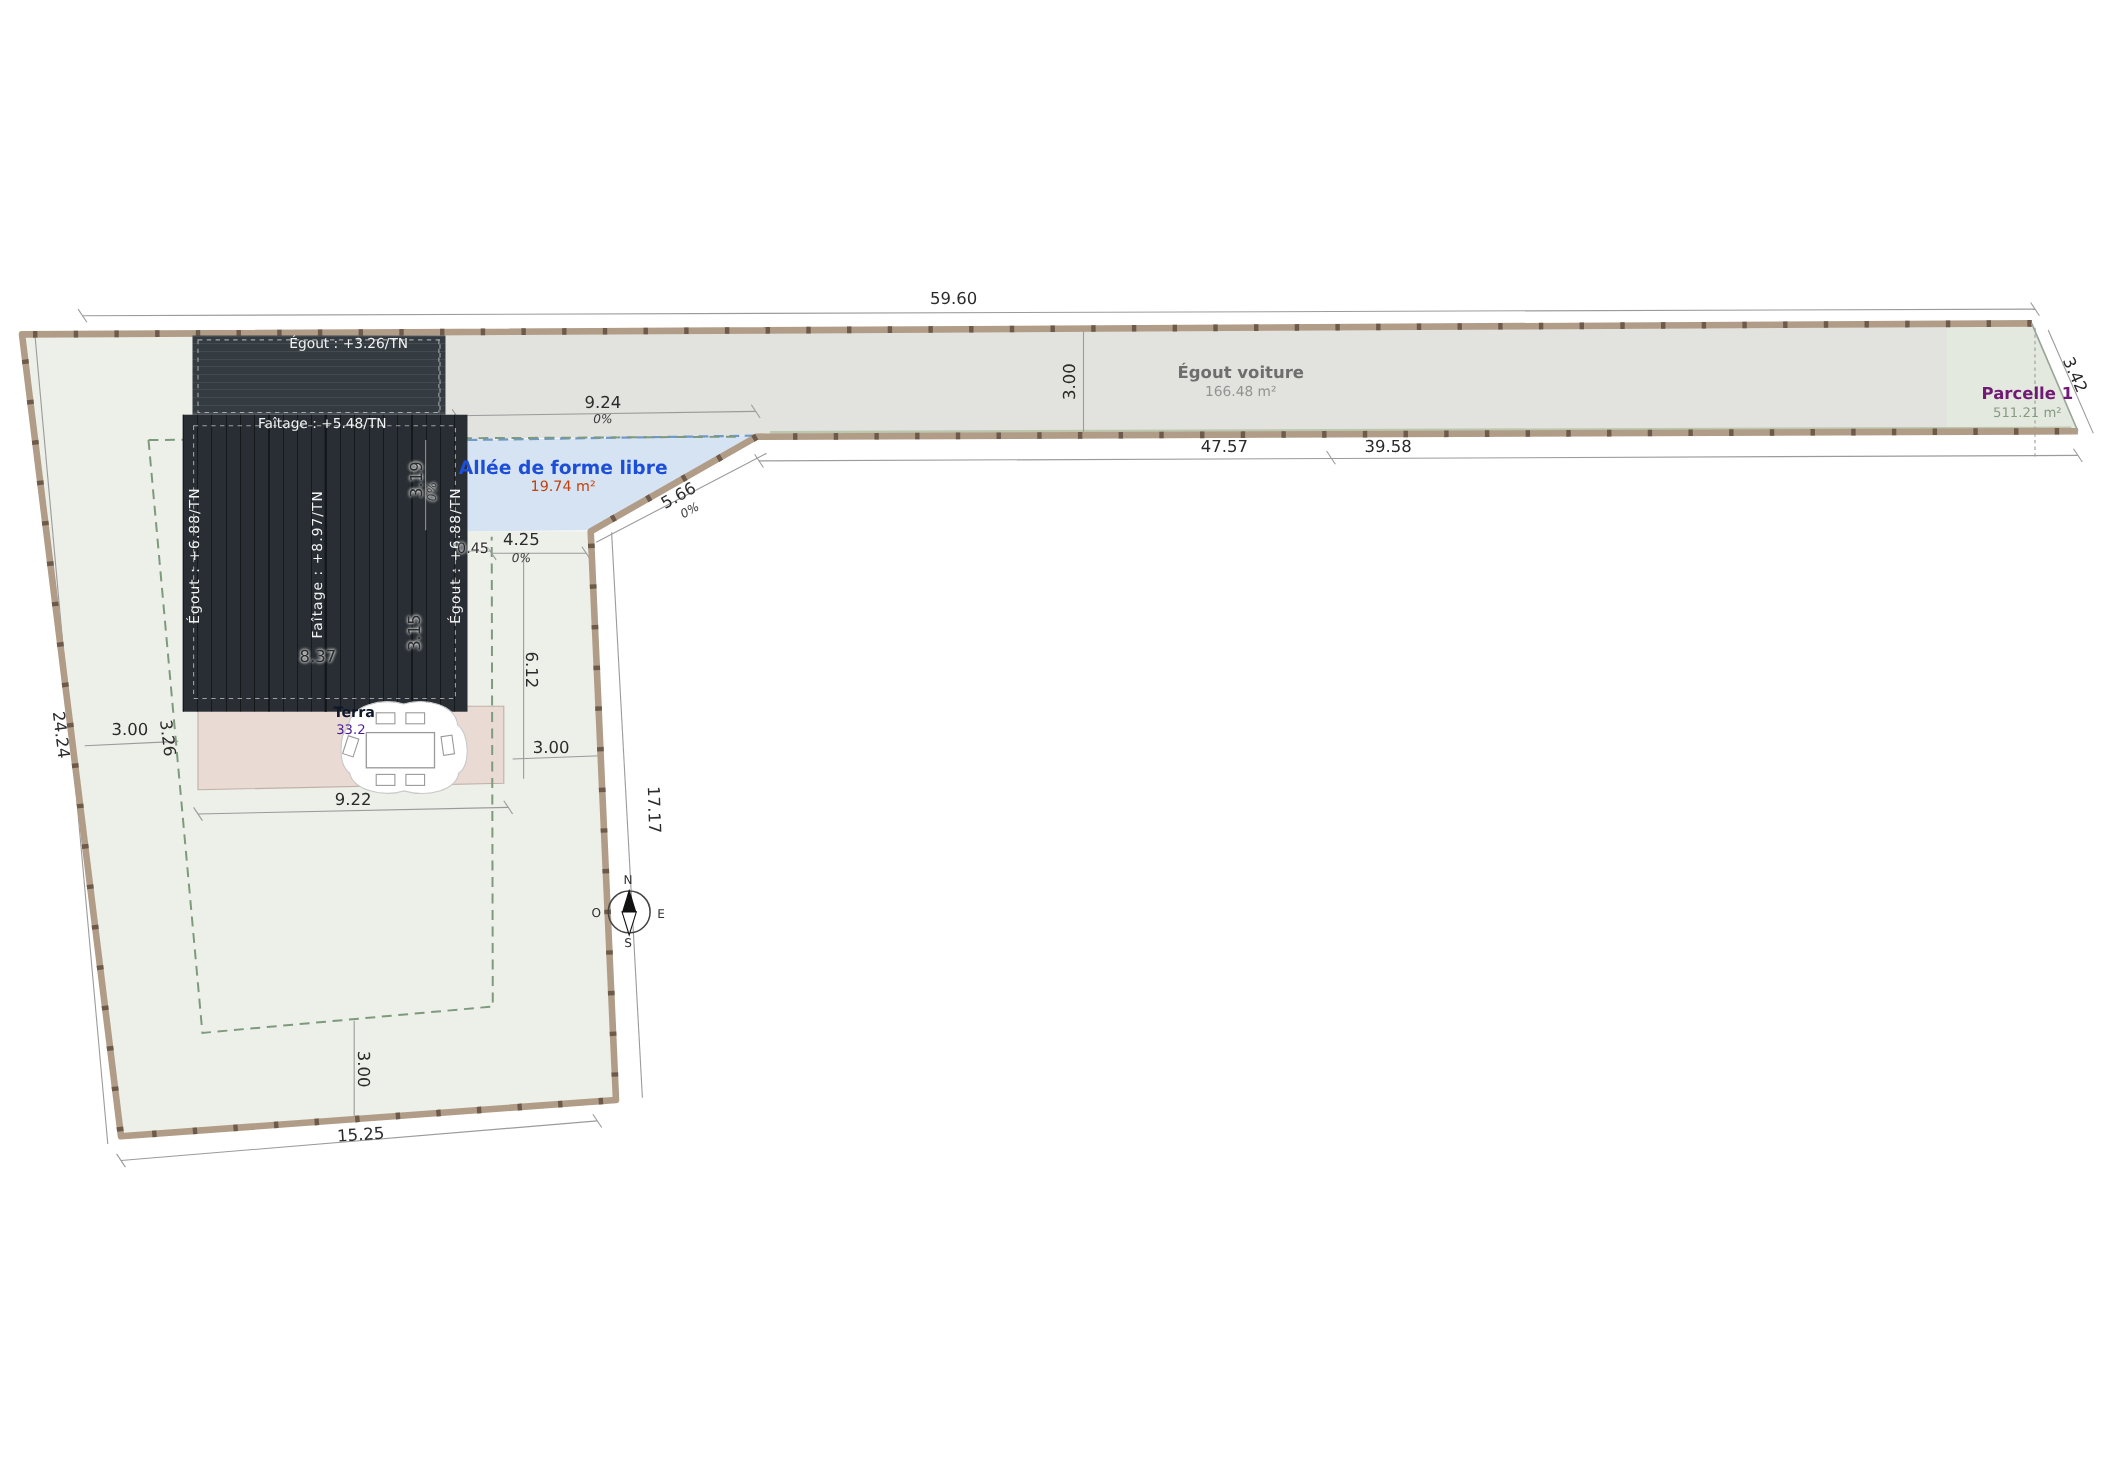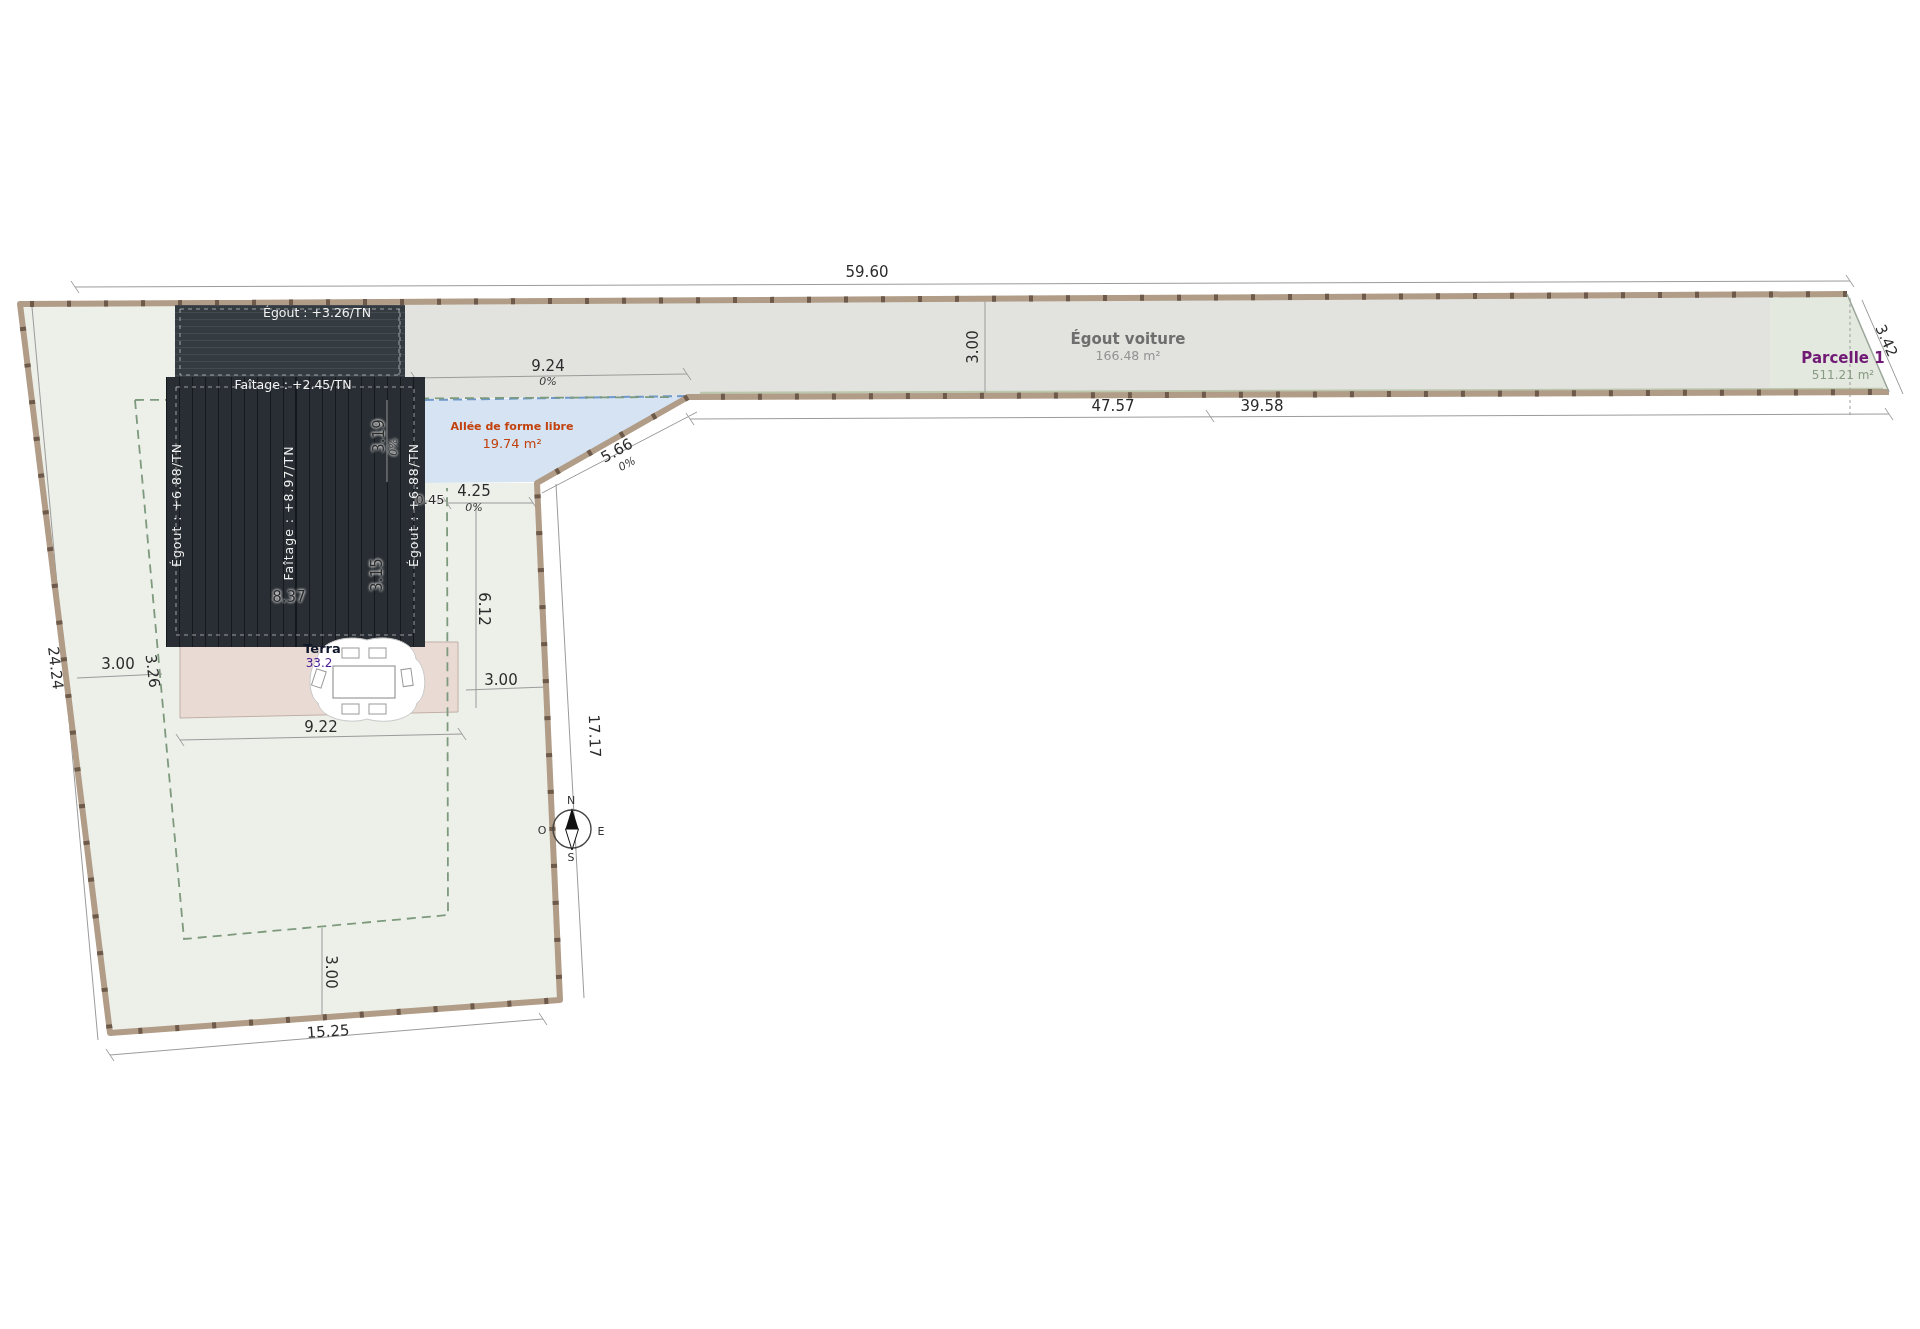--- a/index.html
+++ b/index.html
@@ -10,21 +10,21 @@
   #roof-low{left:175px;top:305px;width:230px;height:72px;background:#343b41;
     background-image:repeating-linear-gradient(180deg, rgba(255,255,255,0.08) 0px, rgba(255,255,255,0.08) 1px, transparent 1px, transparent 7px);}
   #roof-main{left:166px;top:377px;width:259px;height:270px;background:#282e33;
     background-image:repeating-linear-gradient(90deg, rgba(0,0,0,0.45) 0px, rgba(0,0,0,0.45) 1px, transparent 1px, transparent 13px);}
   #ridge{position:absolute;left:129px;top:0;width:2px;height:270px;background:#14181c;}
   .lbl{position:absolute;font-size:15px;color:#2b2b2b;white-space:nowrap;
        transform:translate(-50%,-50%);line-height:1;}
   .sm{font-size:11px;font-style:italic;color:#3a3a3a;}
   .halo{text-shadow:0 0 3px #ffffff,0 0 3px #ffffff;}
   .white{font-size:12.5px;color:#f2f2f2;}
-  .blue{color:#c2410c;font-size:11px;font-weight:bold;}
+  .blue{color:#1d4ed8;font-size:17px;font-weight:bold;}
   .bluesub{color:#c2410c;font-size:13px;}
   .green{color:#701a75;font-size:15px;font-weight:bold;}
   .greensub{color:#879a83;font-size:12px;}
   .grayb{color:#6e6e6e;font-size:15px;font-weight:bold;}
   .graysub{color:#929292;font-size:12.5px;}
   .terra{color:#0f172a;font-size:13px;font-weight:bold;}
   .terrasub{color:#4c1d95;font-size:12px;}
   .compassL{font-size:11px;color:#333;}
 </style>
 </head>
@@ -138,21 +138,21 @@
   <div class="lbl" style="left:548px;top:366px;">9.24</div>
   <div class="lbl sm" style="left:548px;top:381px;">0%</div>
   <div class="lbl blue" style="left:512px;top:426px;">Allée de forme libre</div>
   <div class="lbl bluesub" style="left:512px;top:443px;">19.74 m²</div>
   <div class="lbl" style="left:617px;top:451px;transform:translate(-50%,-50%) rotate(-29deg);">5.66</div>
   <div class="lbl sm" style="left:627px;top:464px;transform:translate(-50%,-50%) rotate(-29deg);">0%</div>
   <div class="lbl halo" style="left:379px;top:436px;transform:translate(-50%,-50%) rotate(-90deg);">3.19</div>
   <div class="lbl sm halo" style="left:393px;top:447px;transform:translate(-50%,-50%) rotate(-90deg);">0%</div>
   <div class="lbl halo" style="left:377px;top:575px;transform:translate(-50%,-50%) rotate(-90deg);">3.15</div>
   <div class="lbl white" style="left:293px;top:313px;margin-left:24px;">Égout : +3.26/TN</div>
-  <div class="lbl white" style="left:293px;top:385px;">Faîtage : +2.45/TN</div>
+  <div class="lbl white" style="left:293px;top:385px;">Faîtage : +5.48/TN</div>
   <div class="lbl white" style="left:177px;top:505px;transform:translate(-50%,-50%) rotate(-90deg);letter-spacing:1px;">Égout : +6.88/TN</div>
   <div class="lbl white" style="left:289px;top:513px;transform:translate(-50%,-50%) rotate(-90deg);letter-spacing:1px;">Faîtage : +8.97/TN</div>
   <div class="lbl white" style="left:414px;top:505px;transform:translate(-50%,-50%) rotate(-90deg);letter-spacing:1px;">Égout : +6.88/TN</div>
   <div class="lbl halo" style="left:430px;top:499px;font-size:13px;">0.45</div>
   <div class="lbl" style="left:474px;top:491px;">4.25</div>
   <div class="lbl sm" style="left:474px;top:507px;">0%</div>
   <div class="lbl" style="left:483px;top:609px;transform:translate(-50%,-50%) rotate(90deg);">6.12</div>
   <div class="lbl halo" style="left:289px;top:597px;">8.37</div>
   <div class="lbl terra" style="left:322px;top:648px;">Terra</div>
   <div class="lbl terrasub" style="left:319px;top:663px;">33.2</div>

